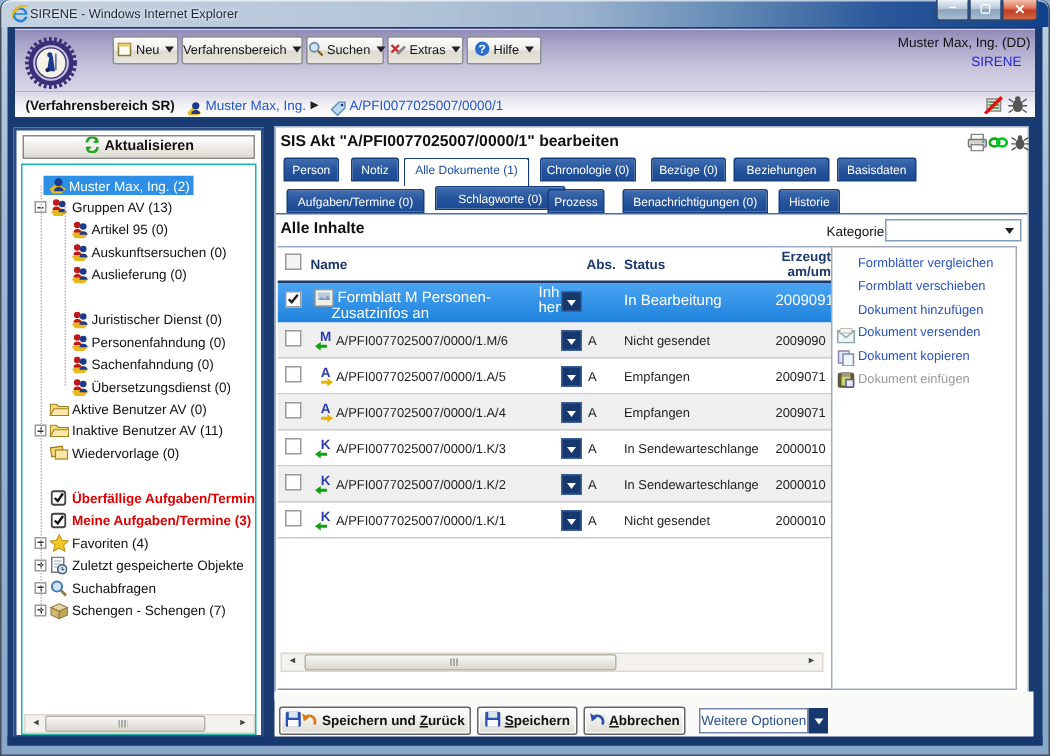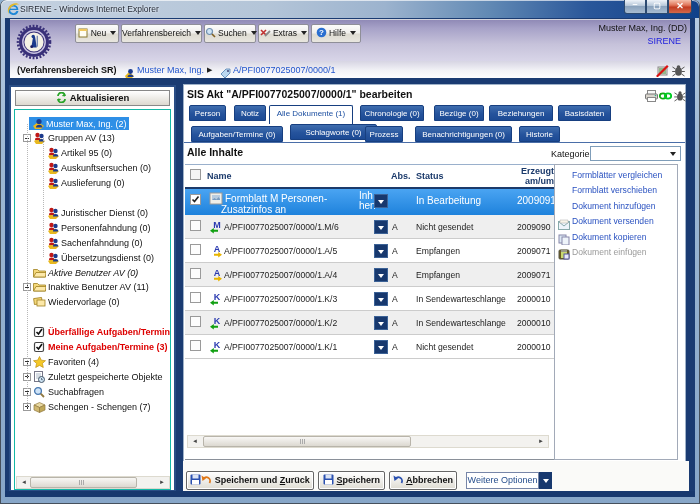--- a/index.html
+++ b/index.html
@@ -277,21 +277,21 @@
       <div class="trow" style="top:140.6px;">
         <span class="ic" style="left:32px;"><svg width="13" height="12" viewBox="0 0 13 12">
             <path d="M1 9 L6 6 L12 9 L9 12 L3 12 Z" fill="#e8b820"></path>
             <circle cx="4.5" cy="3" r="2.2" fill="#c01818"></circle>
             <path d="M2 8 a2.6 2.4 0 0 1 5.2 0 z" fill="#c01818"></path>
             <circle cx="8.5" cy="4" r="2.2" fill="#1b3a8c"></circle>
             <path d="M6 9.5 a2.6 2.4 0 0 1 5.2 0 z" fill="#1b3a8c"></path>
           </svg></span>
         <span class="tx" style="left:46px;">Übersetzungsdienst (0)</span>
       </div>
-      <div class="trow" style="top:155.5px;font-style:italic;">
+      <div class="trow" style="top:155.5px;">
         <span class="ic" style="left:18px;"><svg width="13" height="11" viewBox="0 0 13 11">
             <path d="M0.5 2.5 L0.5 10 L12.5 10 L12.5 4 L6 4 L4.5 2.5 Z" fill="#f4d87a" stroke="#a08020" stroke-width="0.8"></path>
             <path d="M0.5 10 L3 5.5 L13 5.5 L12.5 10 Z" fill="#fce8a8" stroke="#a08020" stroke-width="0.8"></path>
           </svg></span>
         <span class="tx" style="left:33px;">Aktive Benutzer AV (0)</span>
       </div>
       <div class="trow" style="top:170.4px;">
         <span class="exp plus"></span>
         <span class="ic" style="left:18px;"><svg width="13" height="11" viewBox="0 0 13 11">
             <path d="M0.5 2.5 L0.5 10 L12.5 10 L12.5 4 L6 4 L4.5 2.5 Z" fill="#f4d87a" stroke="#a08020" stroke-width="0.8"></path>

